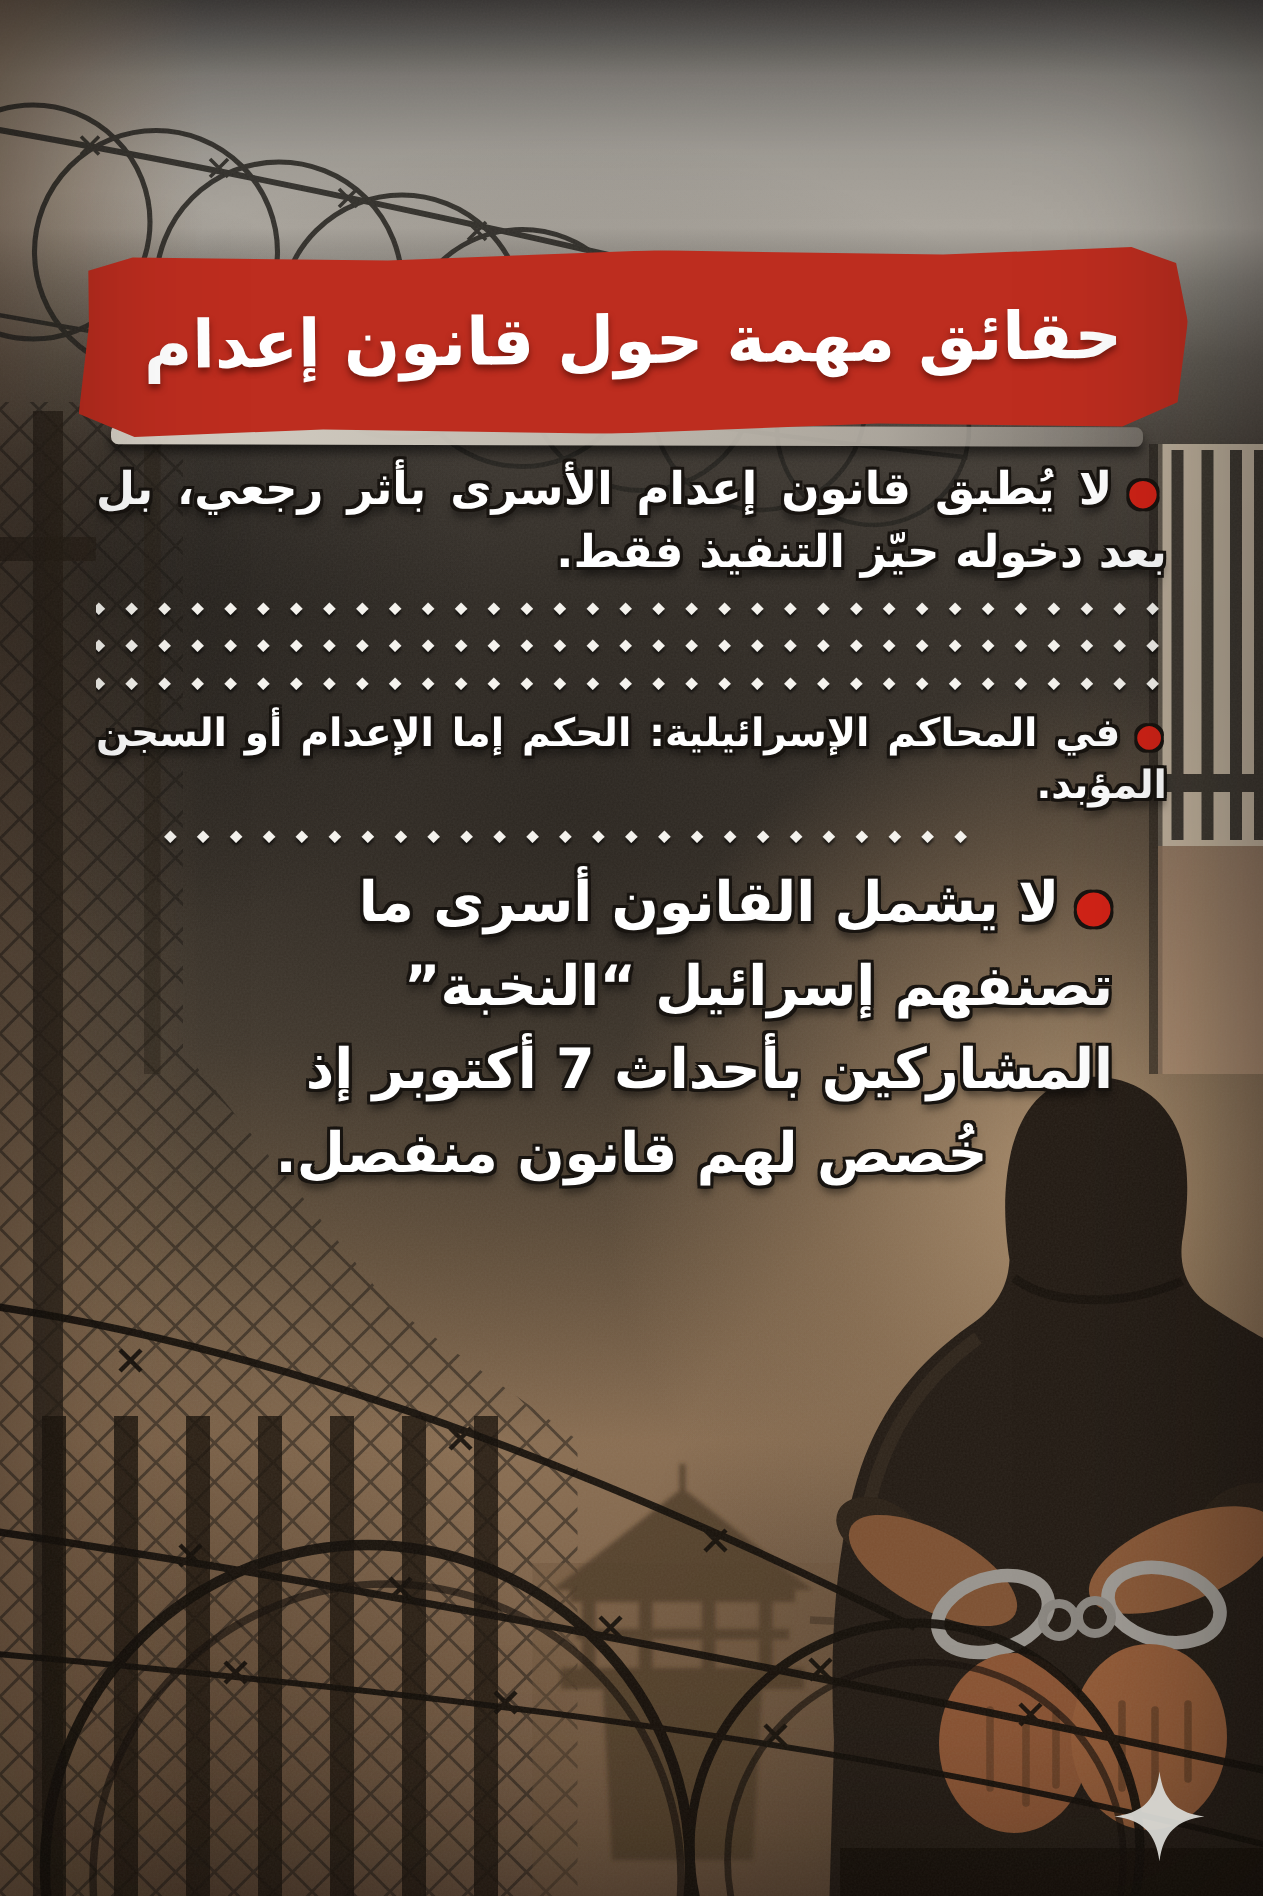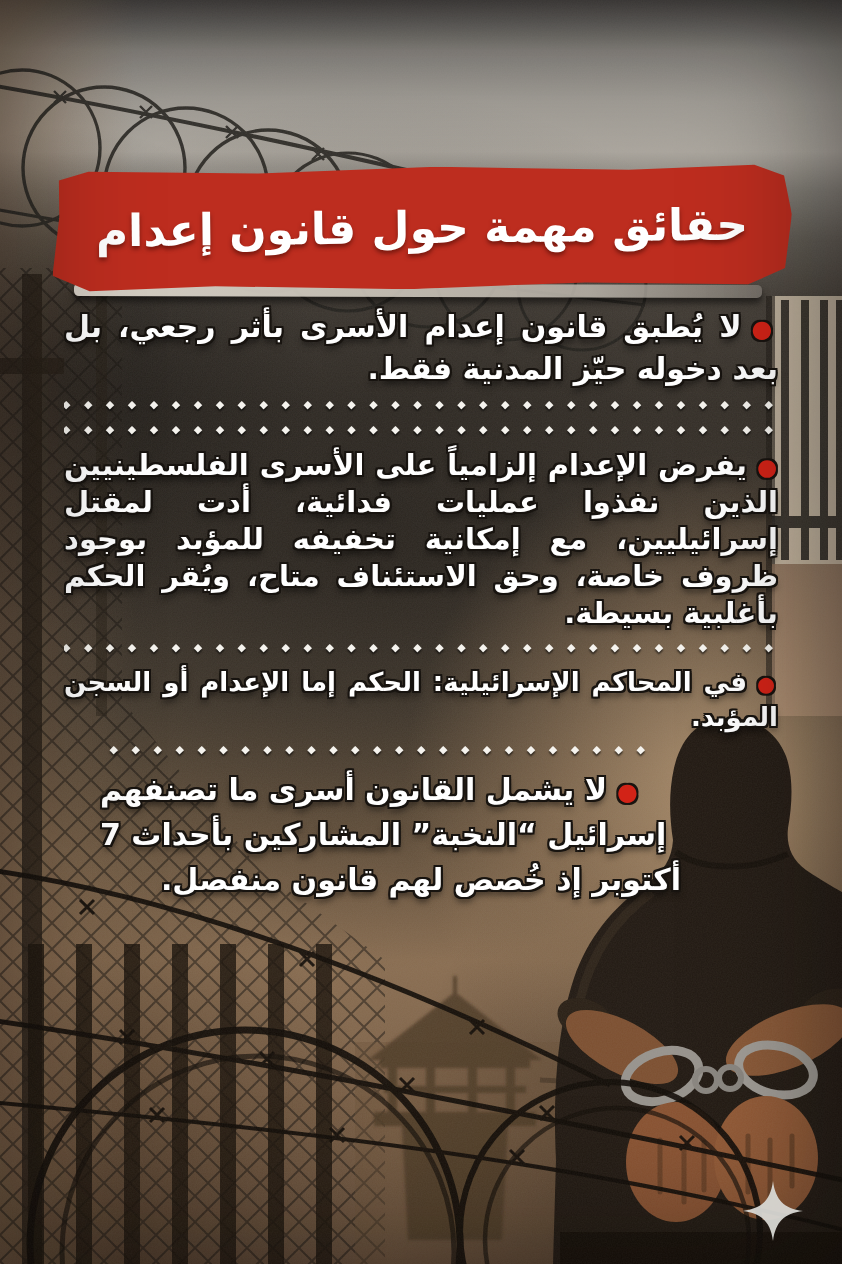--- a/index.html
+++ b/index.html
@@ -50,22 +50,22 @@
     text-shadow:
       -2px -2px 0 #181410, 2px -2px 0 #181410,
       -2px 2px 0 #181410, 2px 2px 0 #181410,
       -2px 0 0 #181410, 2px 0 0 #181410,
       0 -2px 0 #181410, 0 2px 0 #181410,
       0 5px 6px rgba(0,0,0,.55);
   }
   .b-std{font-size:30px;line-height:1.4;}
   .b-dense{font-size:29px;line-height:1.28;}
   .b-small{font-size:26px;line-height:1.35;}
-  .b-center{font-size:30px;line-height:1.5;width:642px;margin:0 auto;
-    text-align:left;text-align-last:center;}
+  .b-center{font-size:37px;line-height:1.5;width:642px;margin:0 auto;
+    text-align:right;text-align-last:center;}
   .dot{color:#d22317;font-size:.8em;margin-left:10px;
     text-shadow:-2px -2px 0 #181410,2px -2px 0 #181410,-2px 2px 0 #181410,2px 2px 0 #181410;}
   .dots{
     color:#f5f3ee;font-size:11px;letter-spacing:5px;line-height:16px;
     white-space:nowrap;overflow:hidden;text-align:center;
     margin:7px 0 9px 0;
     text-shadow:0 2px 2px rgba(0,0,0,.65);
   }
   .dots-short{width:545px;margin-right:128px;}
   
@@ -215,26 +215,25 @@
 
     <rect width="842" height="1264" filter="url(#grain)" opacity="0.16"></rect>
   </svg>
 
   <div class="banner">
     <h1>حقائق مهمة حول قانون إعدام الأسرى:</h1>
   </div>
   <div class="banner-tear"></div>
 
   <div class="content">
-    <p class="bullet b-std"><span class="dot">●</span><span>لا يُطبق قانون إعدام الأسرى بأثر رجعي، بل بعد دخوله حيّز المدنية فقط.</span></p>
+    <p class="bullet b-std"><span class="dot">●</span><span>لا يُطبق قانون إعدام الأسرى بأثر رجعي، بل بعد دخوله حيّز التنفيذ فقط.</span></p>
     <div class="dots">◆ ◆ ◆ ◆ ◆ ◆ ◆ ◆ ◆ ◆ ◆ ◆ ◆ ◆ ◆ ◆ ◆ ◆ ◆ ◆ ◆ ◆ ◆ ◆ ◆ ◆ ◆ ◆ ◆ ◆ ◆ ◆ ◆ ◆ ◆ ◆ ◆ ◆ ◆ ◆ ◆ ◆ ◆ ◆ ◆ ◆ ◆ ◆ ◆ ◆ ◆ ◆ ◆ ◆</div>
 
     <div class="dots">◆ ◆ ◆ ◆ ◆ ◆ ◆ ◆ ◆ ◆ ◆ ◆ ◆ ◆ ◆ ◆ ◆ ◆ ◆ ◆ ◆ ◆ ◆ ◆ ◆ ◆ ◆ ◆ ◆ ◆ ◆ ◆ ◆ ◆ ◆ ◆ ◆ ◆ ◆ ◆ ◆ ◆ ◆ ◆ ◆ ◆ ◆ ◆ ◆ ◆ ◆ ◆ ◆ ◆</div>
 
-    <p class="bullet b-dense"><span class="dot">●</span><span>يفرض الإعدام إلزامياً على الأسرى الفلسطينيين الذين نفذوا عمليات فدائية، أدت لمقتل إسرائيليين، مع إمكانية تخفيفه للمؤبد بوجود ظروف خاصة، وحق الاستئناف متاح، ويُقر الحكم بأغلبية بسيطة.</span></p>
     <div class="dots">◆ ◆ ◆ ◆ ◆ ◆ ◆ ◆ ◆ ◆ ◆ ◆ ◆ ◆ ◆ ◆ ◆ ◆ ◆ ◆ ◆ ◆ ◆ ◆ ◆ ◆ ◆ ◆ ◆ ◆ ◆ ◆ ◆ ◆ ◆ ◆ ◆ ◆ ◆ ◆ ◆ ◆ ◆ ◆ ◆ ◆ ◆ ◆ ◆ ◆ ◆ ◆ ◆ ◆</div>
 
     <p class="bullet b-small"><span class="dot">●</span><span>في المحاكم الإسرائيلية: الحكم إما الإعدام أو السجن المؤبد.</span></p>
     <div class="dots dots-short">◆ ◆ ◆ ◆ ◆ ◆ ◆ ◆ ◆ ◆ ◆ ◆ ◆ ◆ ◆ ◆ ◆ ◆ ◆ ◆ ◆ ◆ ◆ ◆ ◆ ◆ ◆ ◆ ◆ ◆ ◆ ◆ ◆ ◆ ◆ ◆ ◆ ◆ ◆ ◆</div>
 
     <p class="bullet b-center"><span class="dot">●</span><span>لا يشمل القانون أسرى ما تصنفهم إسرائيل “النخبة” المشاركين بأحداث 7 أكتوبر إذ خُصص لهم قانون منفصل.</span></p>
   </div>
 
   <div class="sparkle">
     <svg width="62" height="62" viewBox="0 0 62 62">

